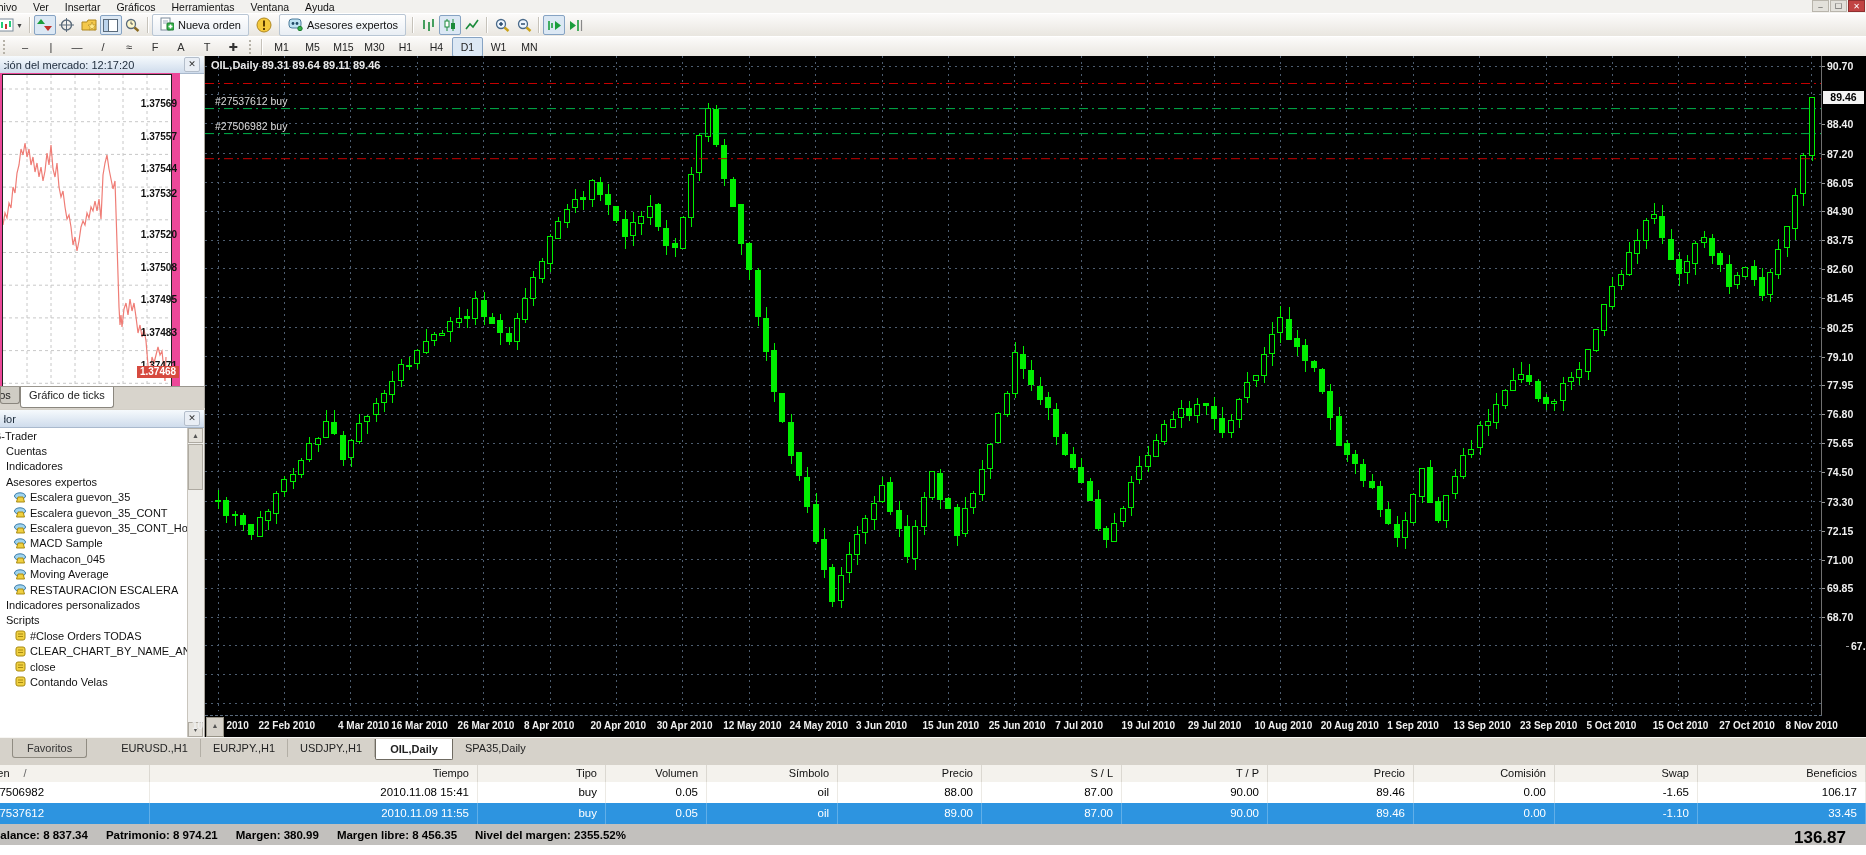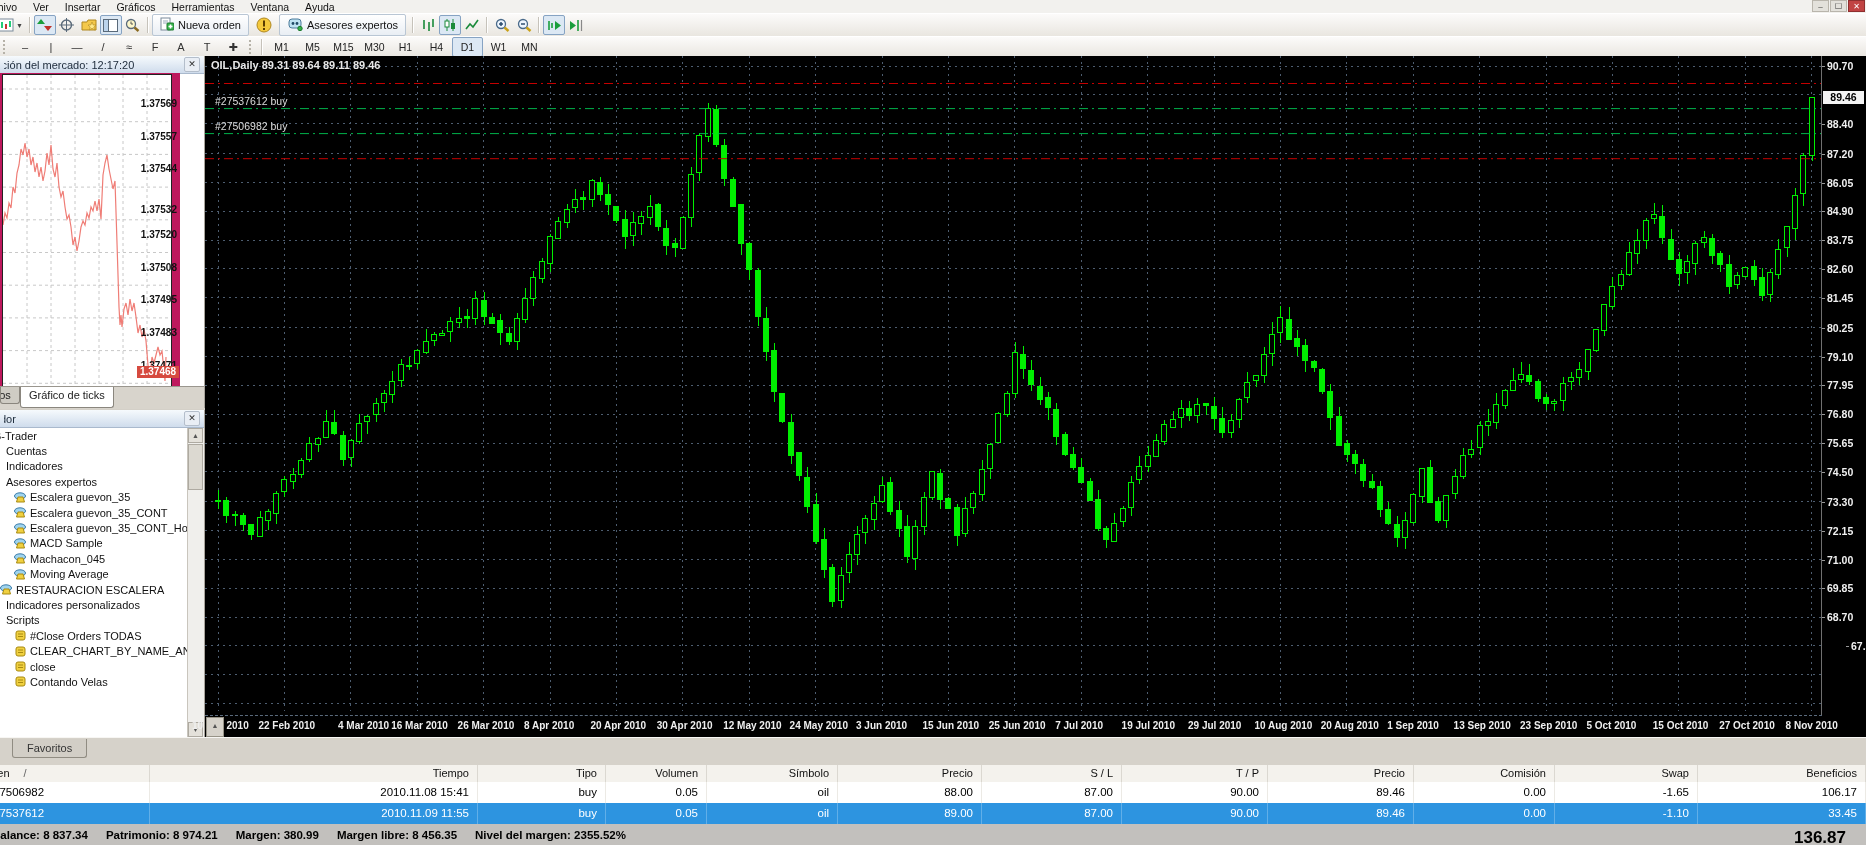--- a/index.html
+++ b/index.html
@@ -37,21 +37,21 @@
   .tf-btn.pressed{border:1px solid #86a3c3;background:#dce8f4;}
 
   
   .panel-title{height:17px;background:linear-gradient(#f6fafd,#cfdcec);border-bottom:1px solid #a9b9cd;
     display:flex;align-items:center;font-size:11px;color:#1c2a3a;padding:0 4px;overflow:hidden;}
   .panel-title .title-text{white-space:nowrap;overflow:hidden;flex:1;}
   .panel-close{width:14px;height:13px;font-size:9px;line-height:13px;text-align:center;color:#333;
     border:1px solid #b4becb;background:#e9eef5;border-radius:2px;}
   .market-watch{position:absolute;left:0;top:56px;width:205px;height:352px;background:#fff;
     border-right:1px solid #a8a49c;box-sizing:border-box;}
-  .tick-area{position:absolute;left:0;top:17px;width:180px;height:313px;background:#be185d;}
+  .tick-area{position:absolute;left:0;top:17px;width:180px;height:313px;background:#ec4899;}
   .tick-plot{position:absolute;left:2px;top:1px;border:1px solid #222;background:#fff;}
   .tick-label{position:absolute;right:3px;font-size:10px;font-weight:bold;color:#111;white-space:nowrap;}
   .tick-current{position:absolute;right:1px;width:42px;height:12px;background:#d64a3f;color:#fff;
     font-size:10px;font-weight:bold;line-height:12px;text-align:center;}
   .mw-tabs{position:absolute;left:0;top:330px;width:204px;height:22px;background:#d8d4cc;
     border-top:1px solid #9a968e;display:flex;align-items:flex-start;font-size:11px;color:#222;}
   .mw-tab{padding:2px 8px;border:1px solid #8a867e;border-top:none;background:#cfccc4;
     white-space:nowrap;overflow:hidden;border-radius:0 0 3px 3px;}
   .mw-tab.first{width:10px;padding:2px 4px;}
   .mw-tab.first span{margin-left:-40px;display:inline-block;}
@@ -349,21 +349,21 @@
           <line x1="72" y1="0" x2="72" y2="312" stroke="#c8c8c8" stroke-dasharray="3,3"></line>
           <line x1="96" y1="0" x2="96" y2="312" stroke="#c8c8c8" stroke-dasharray="3,3"></line>
           <line x1="120" y1="0" x2="120" y2="312" stroke="#c8c8c8" stroke-dasharray="3,3"></line>
           <line x1="144" y1="0" x2="144" y2="312" stroke="#c8c8c8" stroke-dasharray="3,3"></line>
           <polyline points="0,150 2,138 4,143 6,128 8,133 10,112 12,118 14,98 16,90 18,74 20,80 22,68 24,82 26,74 28,90 30,82 32,97 34,88 36,102 38,92 40,106 42,96 44,78 46,90 48,70 50,94 52,102 54,88 56,112 58,122 60,116 62,132 64,144 66,140 68,152 70,170 72,162 74,176 76,166 78,152 80,146 82,150 84,138 86,143 88,132 90,136 92,126 94,136 96,124 98,144 100,100 102,88 104,80 106,94 108,104 110,114 112,106 114,168 115,200 116,232 117,250 118,240 119,252 121,234 123,228 125,240 127,224 129,236 131,228 133,242 135,258 137,250 139,262 141,254 143,266 145,290 147,300 149,282 151,288 153,280 155,272 157,280 159,276 161,296 162,306 163,282" fill="none" stroke="#ef7d76" stroke-width="1.2"></polyline>
         </svg>
       <div id="tick-labels">
           <div class="tick-label" style="top: 25px;">1.37569</div>
           <div class="tick-label" style="top: 57.7px; margin-left: 36px;">1.37557</div>
           <div class="tick-label" style="top: 90.4px;">1.37544</div>
-          <div class="tick-label" style="top: 131px; margin-left: 20px;">1.37532</div>
+          <div class="tick-label" style="top: 115px; margin-left: 20px;">1.37532</div>
           <div class="tick-label" style="top: 155.8px;">1.37520</div>
           <div class="tick-label" style="top: 188.5px;">1.37508</div>
           <div class="tick-label" style="top: 221.2px;">1.37495</div>
           <div class="tick-label" style="top: 253.9px;">1.37483</div>
           <div class="tick-label" style="top: 286.6px;">1.37471</div>
           <div class="tick-label" style="top: 319.3px;">1.37459</div>
         </div>
       <div class="tick-current" id="tick-current" style="top:293px">1.37468</div>
     </div>
     <div class="mw-tabs">
@@ -425,21 +425,21 @@
             </svg></span>
           <span>Machacon_045</span>
         </div>
         <div class="tree-row" style="padding-left: 14px;">
           <span class="tree-icon"><svg width="13" height="11">
               <ellipse cx="6" cy="4" rx="5.5" ry="3.2" fill="#9fd4ee" stroke="#3a7aa8"></ellipse>
               <polygon points="4,5 9,5 10.5,10 2.5,10" fill="#f0d040" stroke="#a88a10"></polygon>
             </svg></span>
           <span>Moving Average</span>
         </div>
-        <div class="tree-row" style="">
+        <div class="tree-row" style="padding-left: 14px;">
           <span class="tree-icon"><svg width="13" height="11">
               <ellipse cx="6" cy="4" rx="5.5" ry="3.2" fill="#9fd4ee" stroke="#3a7aa8"></ellipse>
               <polygon points="4,5 9,5 10.5,10 2.5,10" fill="#f0d040" stroke="#a88a10"></polygon>
             </svg></span>
           <span>RESTAURACION ESCALERA</span>
         </div>
         <div class="tree-row" style="padding-left: 6px;">
           <span>Indicadores personalizados</span>
         </div>
         <div class="tree-row" style="padding-left: 6px;">
@@ -981,20 +981,27 @@
         <div class="date-label" style="left: 1381.4px;">5 Oct 2010</div>
         <div class="date-label" style="left: 1447.8px;">15 Oct 2010</div>
         <div class="date-label" style="left: 1514.2px;">27 Oct 2010</div>
         <div class="date-label" style="left: 1580.6px;">8 Nov 2010</div>
       </div>
     <div class="corner-btn">▲</div>
   </div>
 
   <div class="tab-strip">
     <div class="fav-tab">Favoritos</div>
+    <div class="chart-tabs" id="chart-tabs">
+        <div class="chart-tab">EURUSD.,H1</div>
+        <div class="chart-tab">EURJPY.,H1</div>
+        <div class="chart-tab">USDJPY.,H1</div>
+        <div class="chart-tab active">OIL,Daily</div>
+        <div class="chart-tab last">SPA35,Daily</div>
+      </div>
   </div>
 
   <div class="terminal">
     <div class="t-header" id="t-header">
         <div class="t-hcell left" style="width: 150px;"><span style="display: inline-block; margin-left: -25px;">Orden</span><span style="margin-left: 14px; color: rgb(102, 102, 102);">/</span></div>
         <div class="t-hcell" style="width: 328px;">Tiempo</div>
         <div class="t-hcell" style="width: 128px;">Tipo</div>
         <div class="t-hcell" style="width: 101px;">Volumen</div>
         <div class="t-hcell" style="width: 131px;">Símbolo</div>
         <div class="t-hcell" style="width: 144px;">Precio</div>

